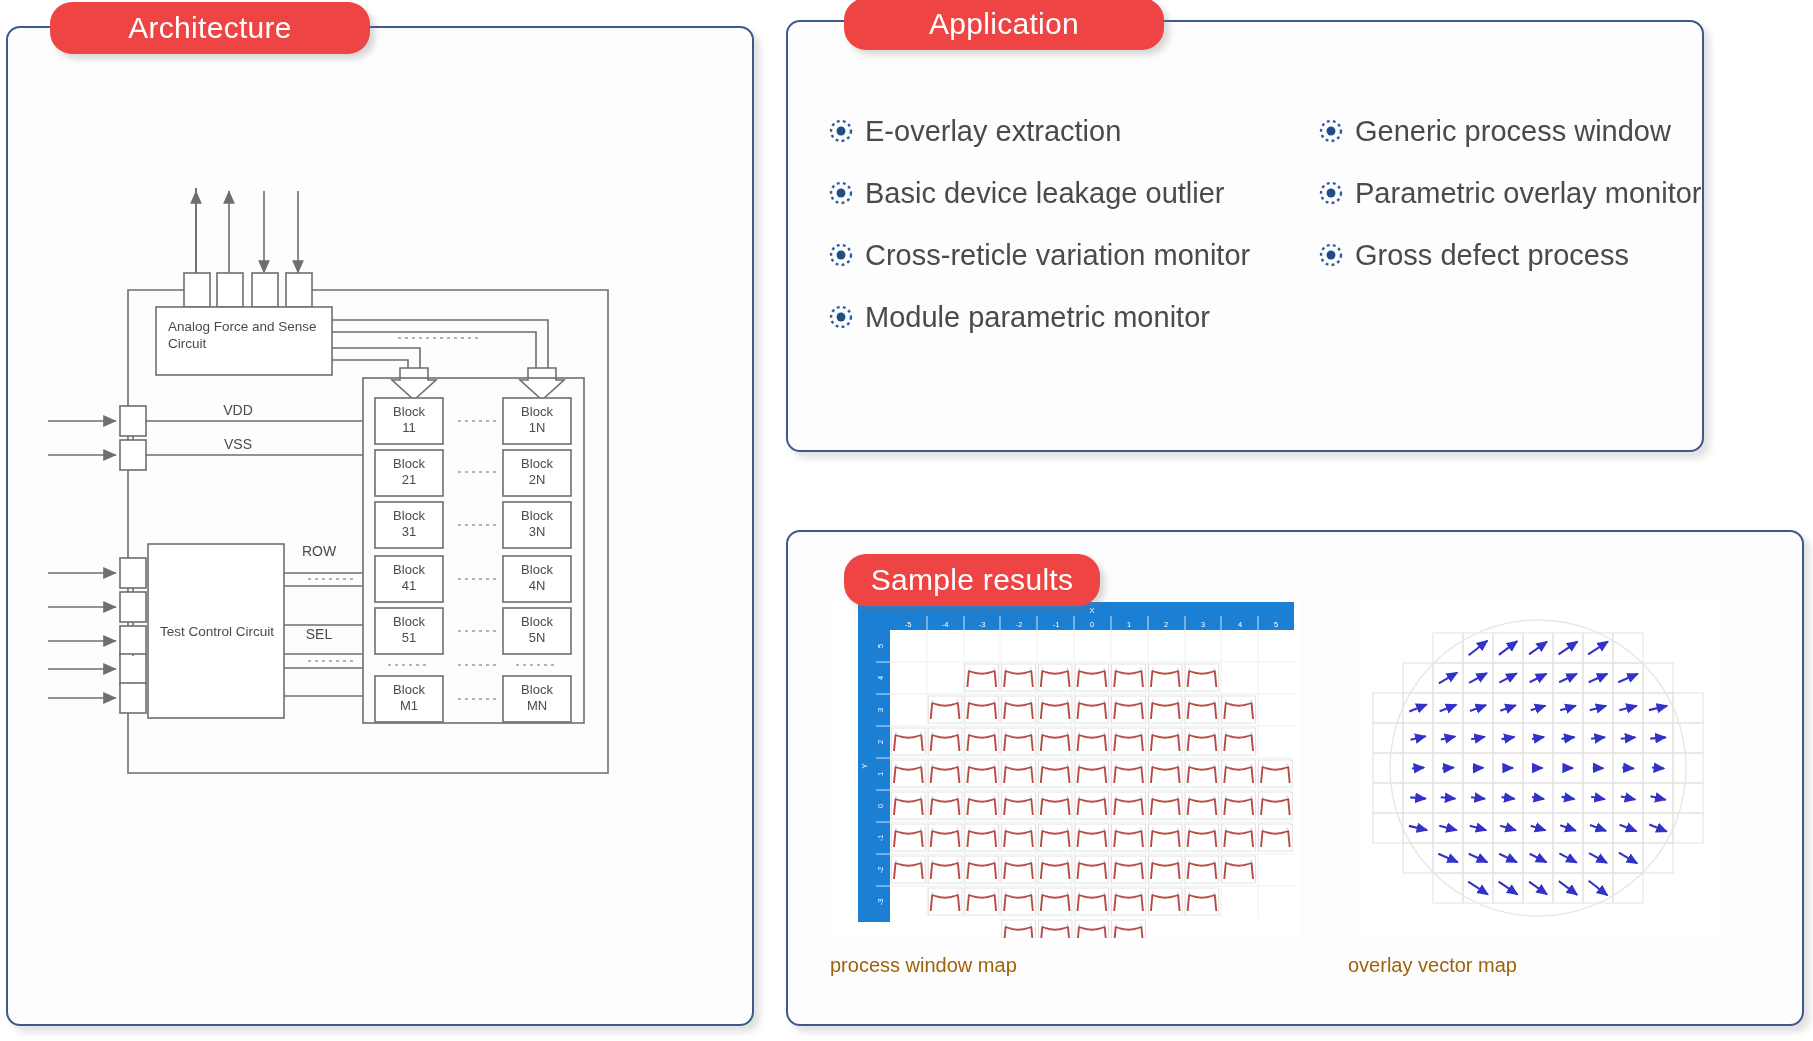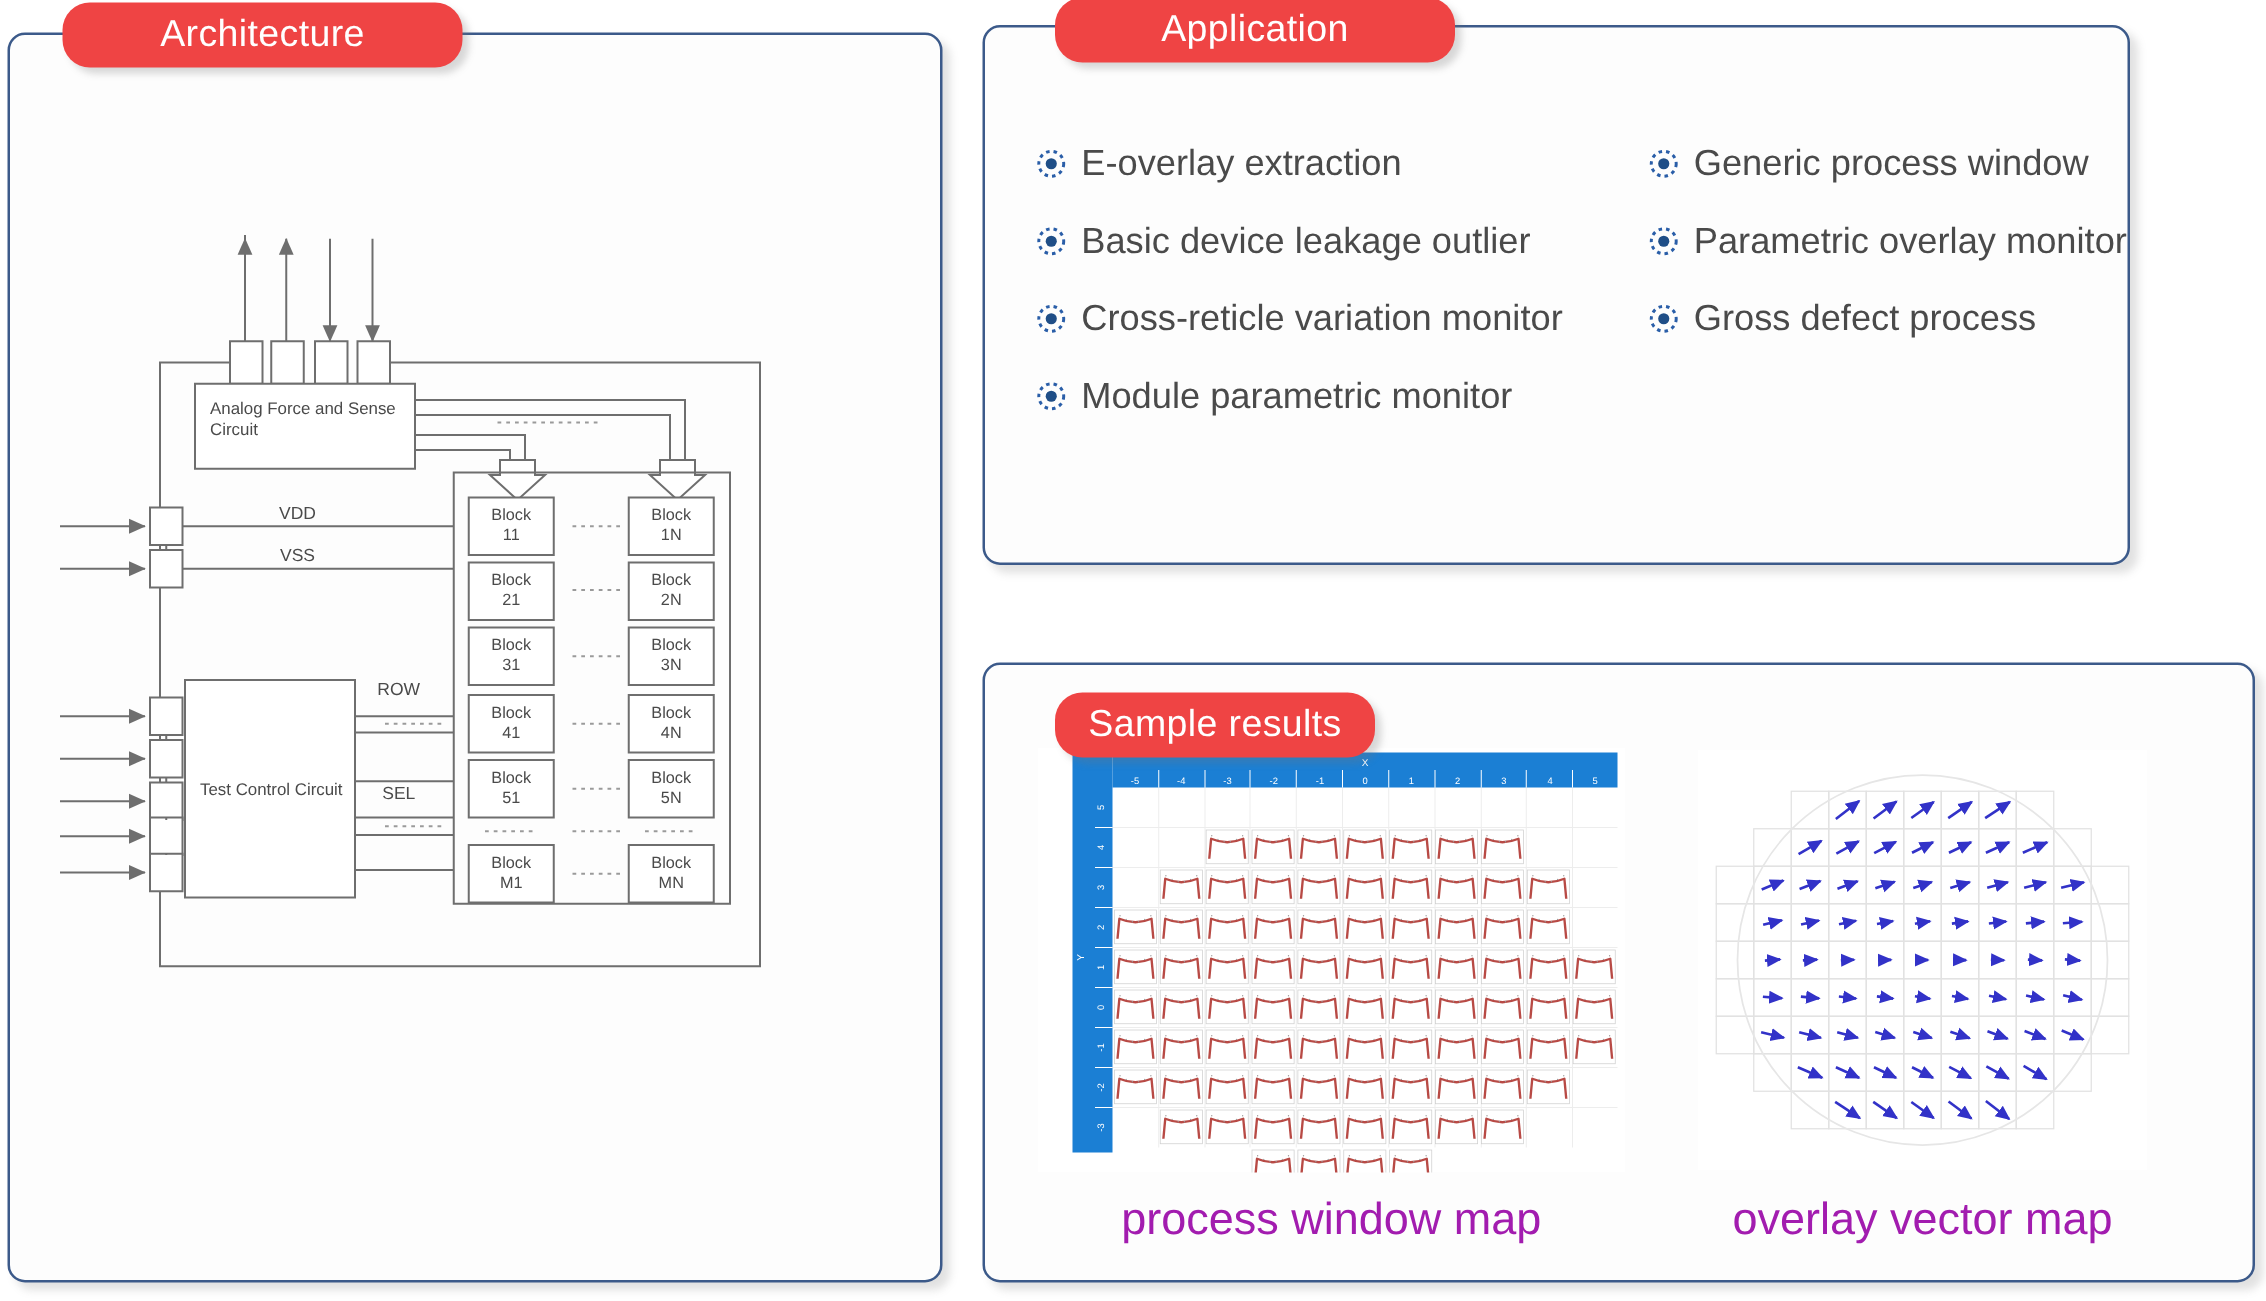--- a/index.html
+++ b/index.html
@@ -60,21 +60,21 @@
   }
 
   
   #res-panel{left:786px;top:530px;width:1018px;height:496px;}
   #res-title{left:844px;top:506px;width:256px;height:52px;margin-top:48px;}
   .res-body{position:absolute;left:0;top:54px;width:100%;height:442px;}
   .res-fig{position:absolute;}
   #fig-pwm{left:42px;top:12px;width:470px;height:340px;}
   #fig-ovm{left:570px;top:14px;width:360px;height:336px;}
   .res-caption{
-    position:absolute;font-size:36px;color:#a21caf;text-align:center;
+    position:absolute;font-size:20px;color:#a16207;
     white-space:nowrap;
   }
   #cap-pwm{left:42px;top:368px;width:470px;}
   #cap-ovm{left:560px;top:368px;width:380px;}
 
   svg{display:block;}
   text{font-family:"Liberation Sans", sans-serif;}
 </style>
 </head>
 <body>

